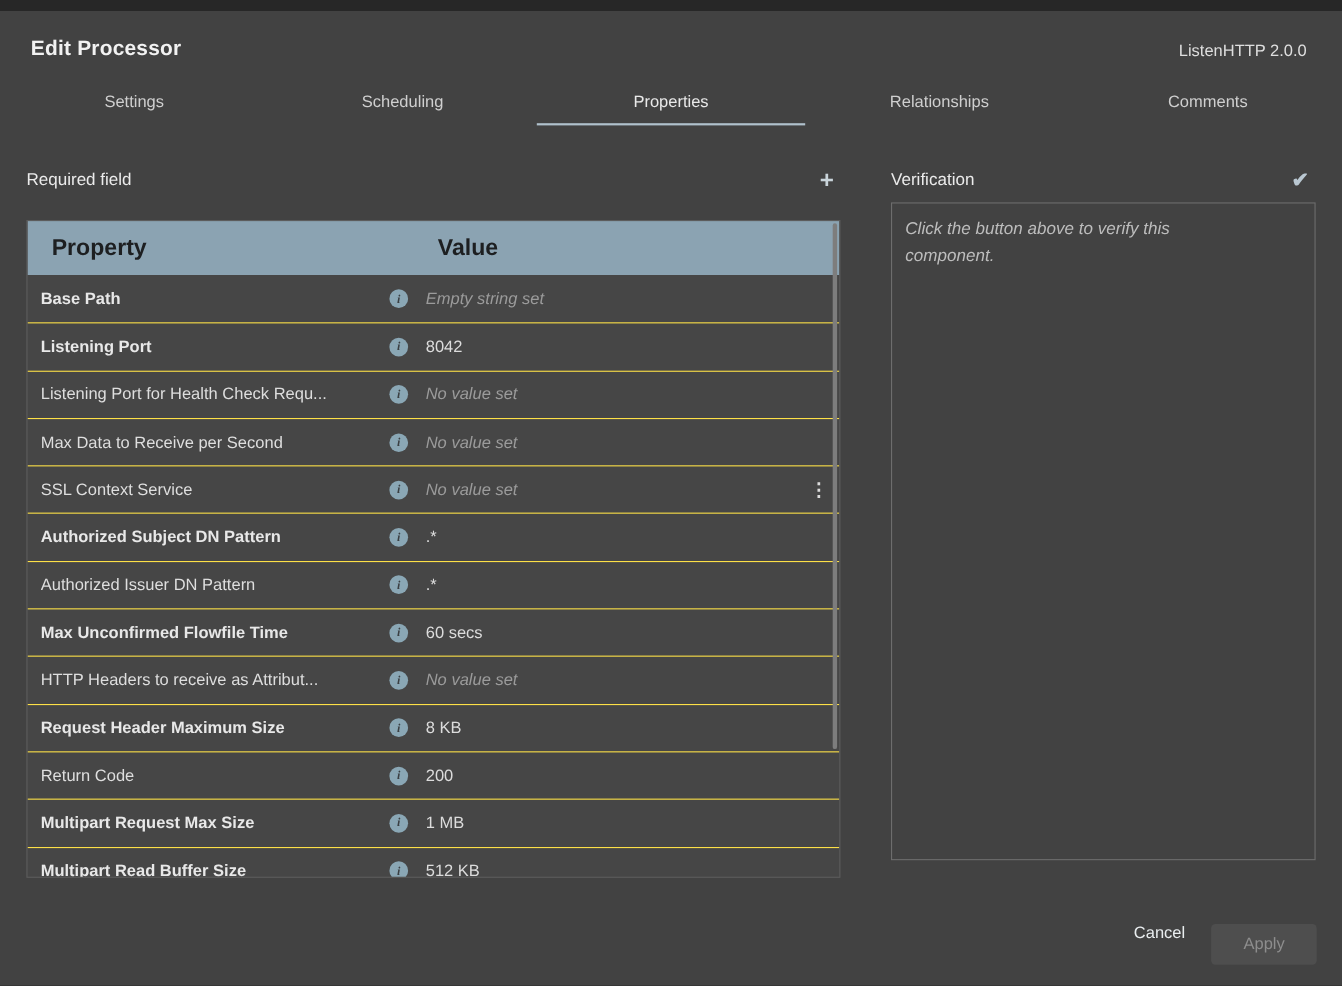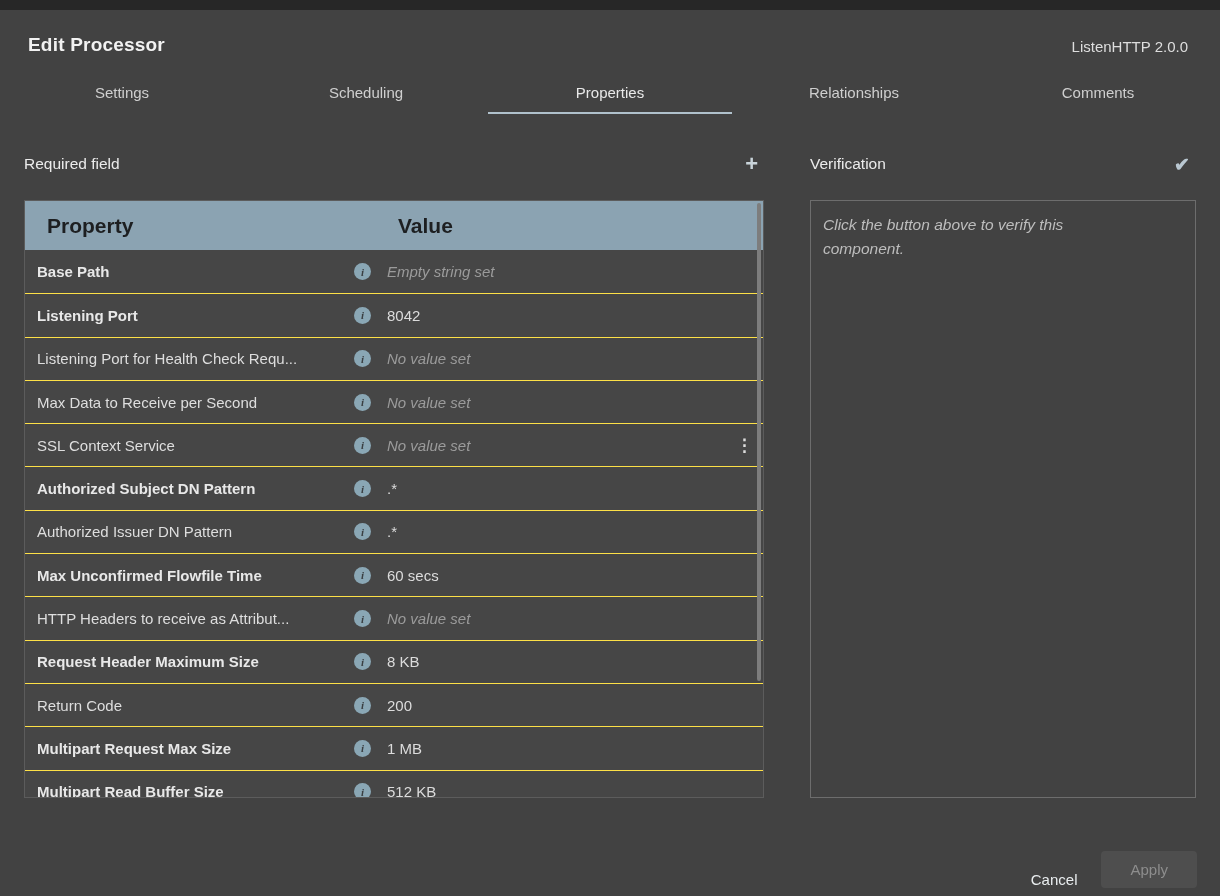--- a/index.html
+++ b/index.html
@@ -37,25 +37,25 @@
   .row:first-child { border-top:none; }
   .cell-name { flex:0 0 317px; font-size:15px; color:#dedede; white-space:nowrap; overflow:hidden; }
   .cell-name.req { font-weight:700; color:#e8e8e8; }
   .info { flex:0 0 17px; height:17px; margin-right:16px; border-radius:50%; background:#8aa7b5; color:#3a3f42; font-size:11px; font-weight:700; font-style:italic; font-family:"Liberation Serif", serif; display:flex; align-items:center; justify-content:center; cursor:pointer; }
   .cell-value { flex:1; font-size:15px; color:#dcdcdc; white-space:nowrap; overflow:hidden; }
   .cell-value.placeholder { color:#9b9b9b; font-style:italic; }
   .kebab { position:absolute; right:6px; top:50%; transform:translateY(-50%); color:#dcdcdc; font-size:17px; font-weight:700; cursor:pointer; padding:2px 4px; }
   .scroll-thumb { position:absolute; right:2px; top:2px; width:4px; height:478px; background:#7d7d7d; border-radius:2px; }
 
   
-  .verify-box { margin-top:16px; height:598px; border:1px solid #6d6d6d; padding:12px; }
+  .verify-box { margin-top:0; height:598px; border:1px solid #6d6d6d; padding:12px; }
   .verify-msg { font-size:15.5px; font-style:italic; color:#bdbdbd; line-height:1.55; max-width:300px; }
 
   
-  .footer { position:absolute; right:23px; bottom:8px; display:flex; align-items:flex-end; gap:24px; }
+  .footer { position:absolute; right:23px; bottom:19px; display:flex; align-items:flex-start; gap:24px; }
   .btn-cancel { background:none; border:none; color:#e9edef; font-size:15px; cursor:pointer; font-family:inherit; }
   .btn-apply { background:#4e4e4e; border:none; color:#8d8d8d; font-size:15px; border-radius:4px; padding:10px 29px; font-family:inherit; }
 </style>
 </head>
 <body>
 
 <div class="dialog">
 
   <div class="dialog-header">
     <h1 class="title">Edit Processor</h1>

